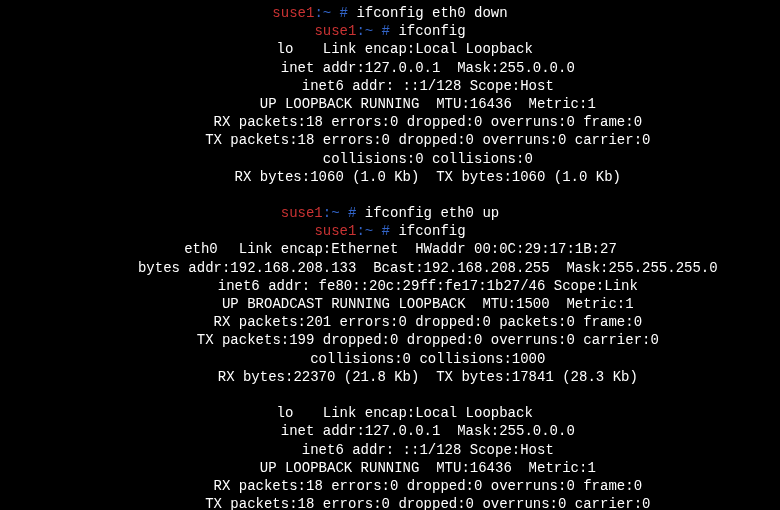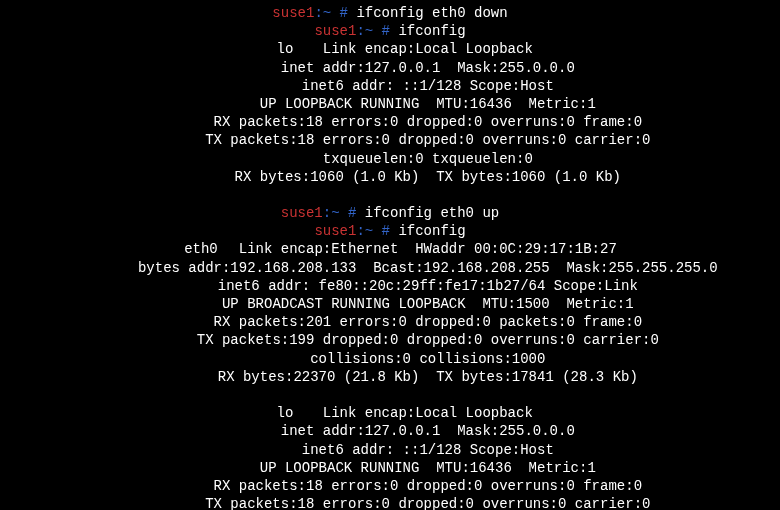--- a/index.html
+++ b/index.html
@@ -27,31 +27,31 @@
 
 <div class="line"><span class="prompt-host">suse1</span><span class="prompt-path">:~ #</span> <span class="cmd">ifconfig eth0 down</span></div>
 <div class="line"><span class="prompt-host">suse1</span><span class="prompt-path">:~ #</span> <span class="cmd">ifconfig</span></div>
 
 <div class="line out"><span class="iface">lo</span><span>Link encap:Local Loopback</span></div>
 <div class="line out"><span class="ind"></span><span>inet addr:127.0.0.1  Mask:255.0.0.0</span></div>
 <div class="line out"><span class="ind"></span><span>inet6 addr: ::1/128 Scope:Host</span></div>
 <div class="line out"><span class="ind"></span><span>UP LOOPBACK RUNNING  MTU:16436  Metric:1</span></div>
 <div class="line out"><span class="ind"></span><span>RX packets:18 errors:0 dropped:0 overruns:0 frame:0</span></div>
 <div class="line out"><span class="ind"></span><span>TX packets:18 errors:0 dropped:0 overruns:0 carrier:0</span></div>
-<div class="line out"><span class="ind"></span><span>txqueuelen:0 txqueuelen:0</span></div>
+<div class="line out"><span class="ind"></span><span>collisions:0 collisions:0</span></div>
 <div class="line out"><span class="ind"></span><span>RX bytes:1060 (1.0 Kb)  TX bytes:1060 (1.0 Kb)</span></div>
 
 <div class="line">&nbsp;</div>
 
 <div class="line"><span class="prompt-host">suse1</span><span class="prompt-path">:~ #</span> <span class="cmd">ifconfig eth0 up</span></div>
 <div class="line"><span class="prompt-host">suse1</span><span class="prompt-path">:~ #</span> <span class="cmd">ifconfig</span></div>
 
 <div class="line out"><span class="iface">eth0</span><span>Link encap:Ethernet  HWaddr 00:0C:29:17:1B:27</span></div>
 <div class="line out"><span class="ind"></span><span>bytes addr:192.168.208.133  Bcast:192.168.208.255  Mask:255.255.255.0</span></div>
-<div class="line out"><span class="ind"></span><span>inet6 addr: fe80::20c:29ff:fe17:1b27/64 Scope:Link</span></div>
+<div class="line out"><span class="ind"></span><span>inet6 addr: fe80::20c:29ff:fe17:1b27/46 Scope:Link</span></div>
 <div class="line out"><span class="ind"></span><span>UP BROADCAST RUNNING LOOPBACK  MTU:1500  Metric:1</span></div>
 <div class="line out"><span class="ind"></span><span>RX packets:201 errors:0 dropped:0 packets:0 frame:0</span></div>
 <div class="line out"><span class="ind"></span><span>TX packets:199 dropped:0 dropped:0 overruns:0 carrier:0</span></div>
 <div class="line out"><span class="ind"></span><span>collisions:0 collisions:1000</span></div>
 <div class="line out"><span class="ind"></span><span>RX bytes:22370 (21.8 Kb)  TX bytes:17841 (28.3 Kb)</span></div>
 
 <div class="line">&nbsp;</div>
 
 <div class="line out"><span class="iface">lo</span><span>Link encap:Local Loopback</span></div>
 <div class="line out"><span class="ind"></span><span>inet addr:127.0.0.1  Mask:255.0.0.0</span></div>

